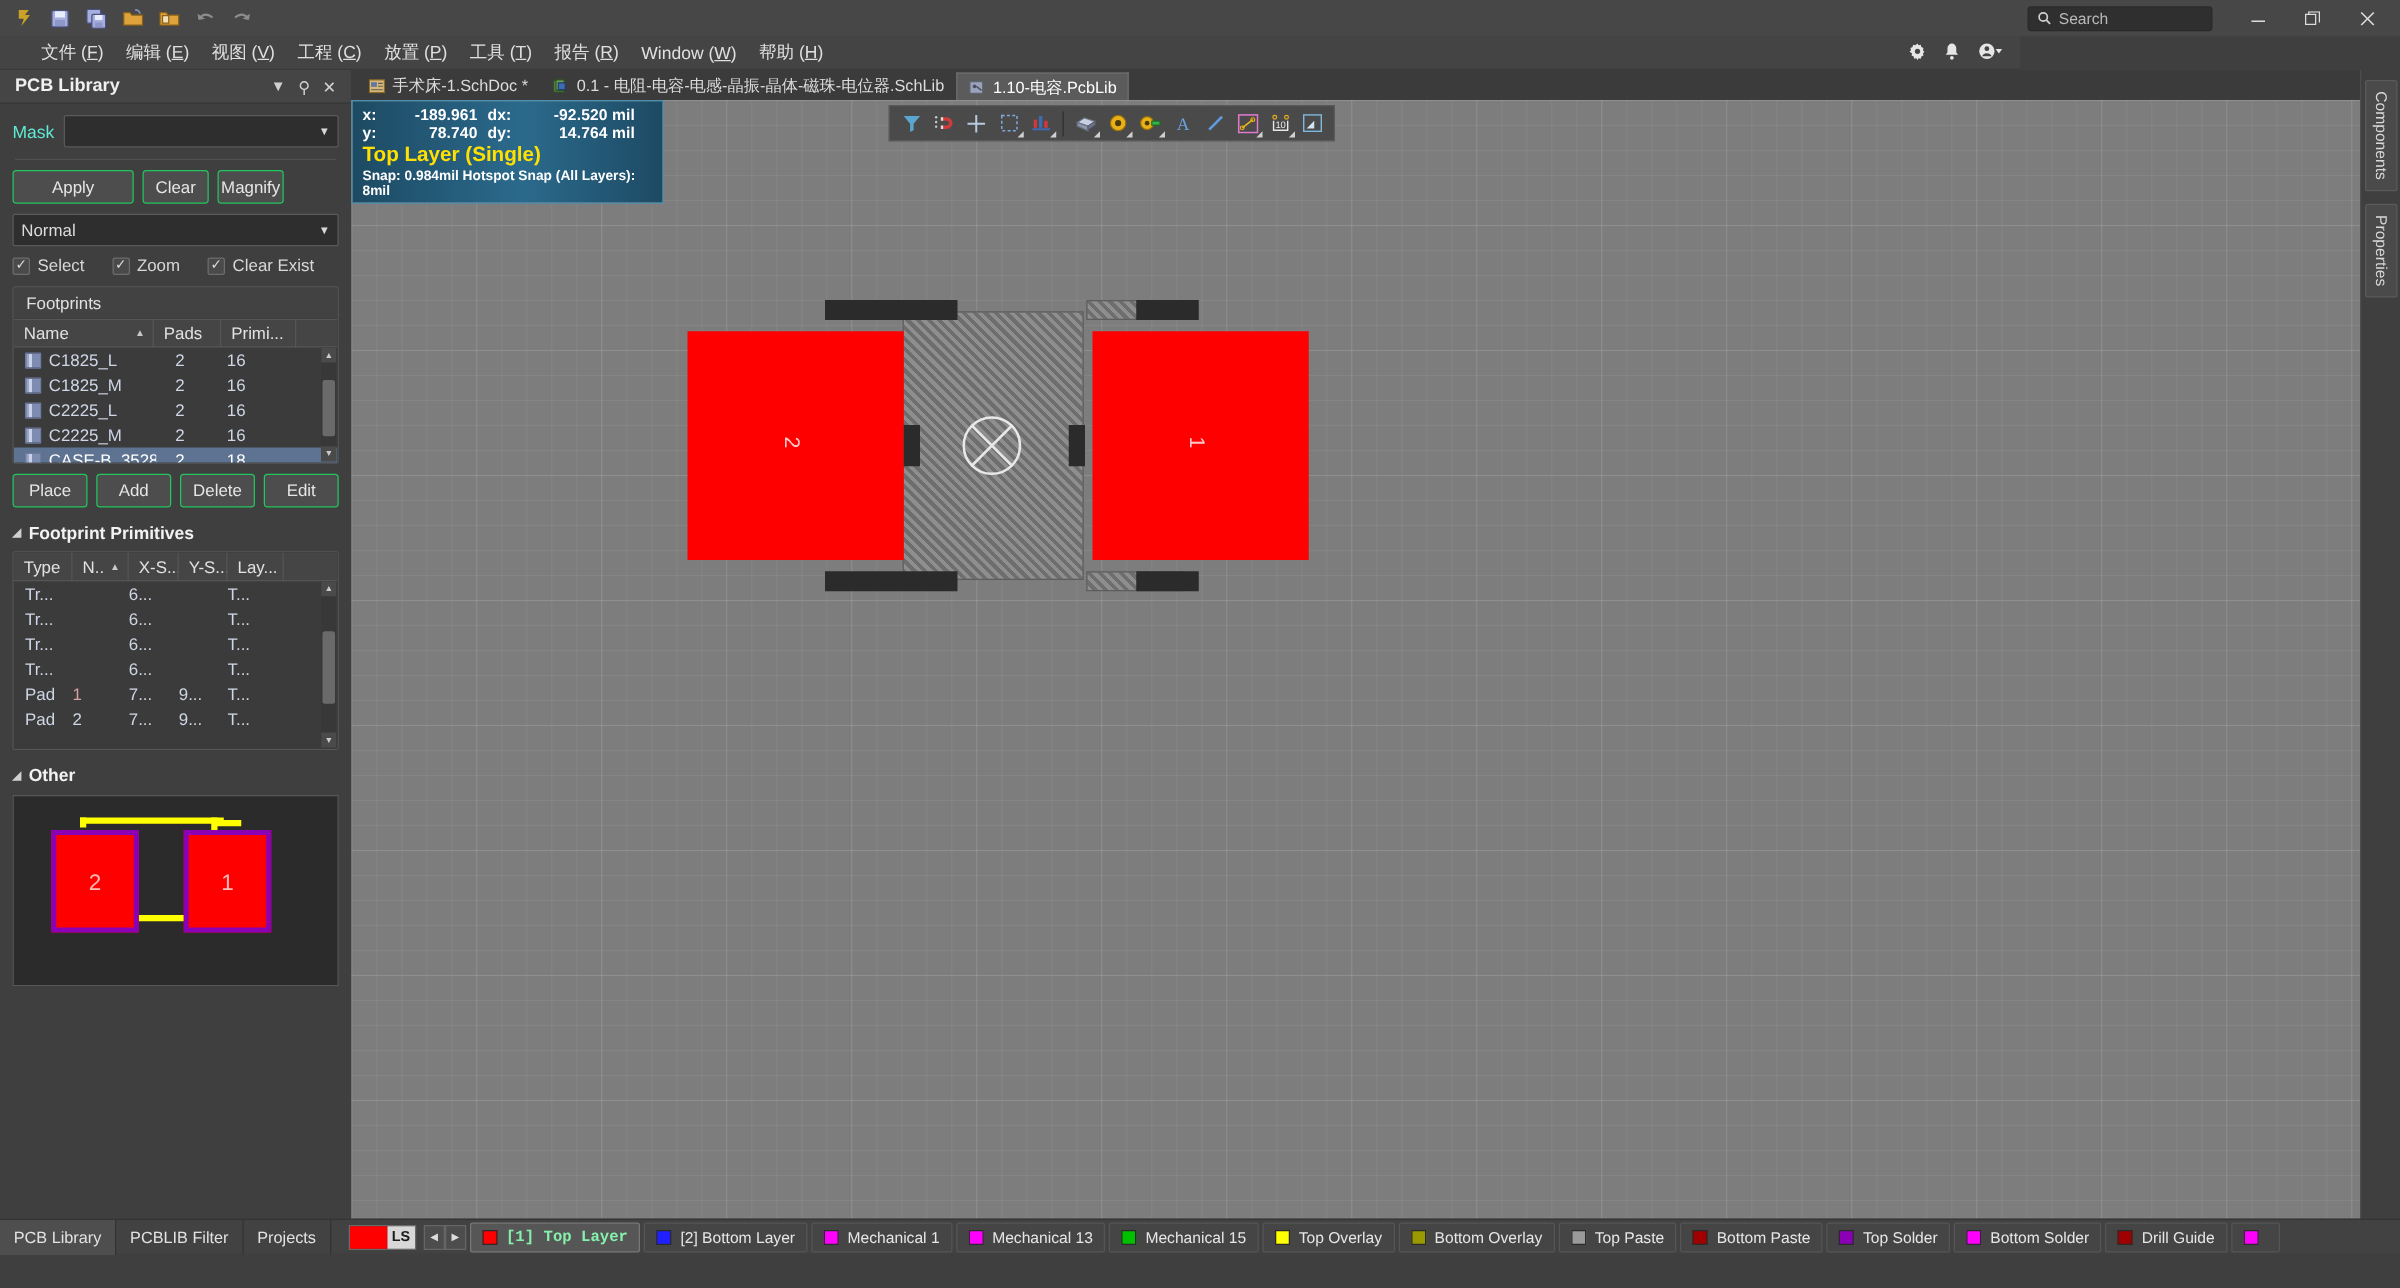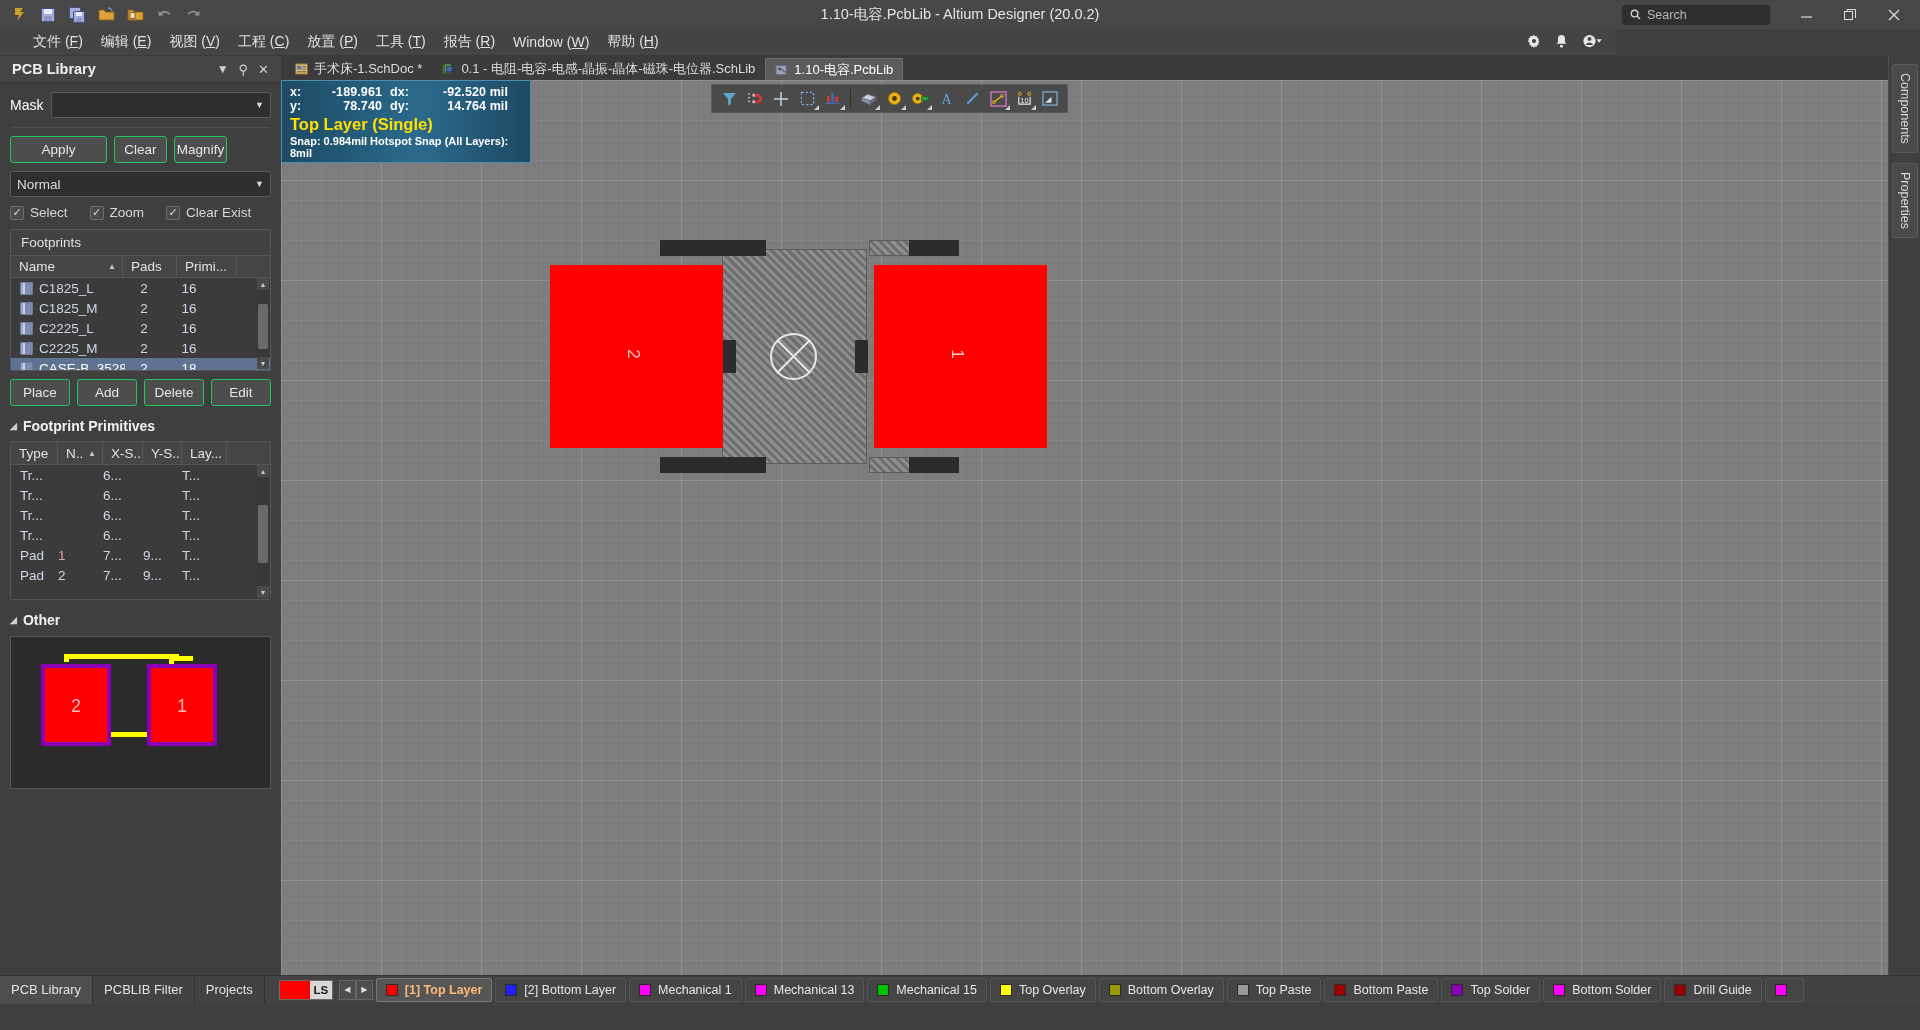--- a/index.html
+++ b/index.html
@@ -39,21 +39,21 @@
   .leftpanel{ position:absolute; left:0; top:56px; width:281px; bottom:55px; background:#3f3f3f; }
   .panel-head{ height:27px; background:#454545; display:flex; align-items:center;
     padding:0 4px 0 12px; border-bottom:1px solid #363636;}
   .panel-head .t{ font-weight:bold; font-size:14.5px; color:#f0f0f0; }
   .panel-head .acts{ margin-left:auto; display:flex; align-items:center; gap:10px; padding-right:8px;}
   .panel-head .acts span{ font-size:12px; color:#d0d0d0; cursor:default;}
   .pbody{ padding:9px 10px 0 10px; }
 
   .row{ display:flex; align-items:center; }
   .mask-row{ gap:8px; }
-  .lbl{ font-size:14px; color:#ffffff; }
+  .lbl{ font-size:14px; color:#5eead4; }
   .combo{ flex:1; height:26px; background:#2e2e2e; border:1px solid #5a5a5a; border-radius:2px;
     display:flex; align-items:center; padding:0 6px; font-size:13.5px; color:#dcdcdc; }
   .combo .arr{ margin-left:auto; font-size:9px; color:#d8d8d8;}
   .divider{ height:1px; background:#4f4f4f; margin:9px 2px 8px 2px;}
 
   .btnrow{ display:flex; gap:7px; }
   .btn{ height:27px; background:#4d4d4d; border:1px solid #22c55e; border-radius:3px;
     display:flex; align-items:center; justify-content:center; font-size:13.5px; color:#e6e6e6;}
   .btn.apply{ flex:0 0 97px; }
   .btn.clear{ flex:0 0 53px;}
@@ -153,21 +153,21 @@
   .ptab.sel{ background:#4e4e4e;}
   .lsbox{ margin-left:14px; display:flex; align-items:center; height:20px; border:1px solid #6a6a6a;}
   .lsbox .sw{ width:30px; height:18px; background:#ff0000;}
   .lsbox .ls{ width:22px; height:18px; background:#d8d8d8; color:#1b1b1b; font-size:11.5px;
     display:flex; align-items:center; justify-content:center; font-weight:bold;}
   .navb{ width:17px; height:20px; background:#4d4d4d; border:1px solid #666;
     display:flex; align-items:center; justify-content:center; font-size:8px; color:#ddd;}
   .ltab{ height:24px; display:flex; align-items:center; gap:7px; padding:0 9px;
     font-size:12.5px; color:#e6e6e6; border:1px solid #555; border-radius:2px; margin-left:3px;
     background:#454545; white-space:nowrap;}
-  .ltab.active{ background:#565656; color:#fdba74; font-weight:bold; border-color:#777;}
+  .ltab.active{ background:#565656; color:#86efac; font-weight:bold; border-color:#777;font-family:Liberation Mono, monospace;}
   .lsw{ width:12px; height:12px; border:1px solid #2a2a2a;}
 
   .statusbar{ position:absolute; left:0; bottom:0; width:1920px; height:27px;
     background:#3f3f3f; display:flex; align-items:center; font-size:12.5px; color:#dcdcdc;
     border-top:1px solid #353535;}
   .sb-item{ padding:0 10px;}
   .sb-sep{ width:1px; height:16px; background:#575757;}
   .panels-btn{ margin-left:auto; margin-right:6px; height:21px; padding:0 10px; background:#4a4a4a;
     border:1px solid #5e5e5e; border-radius:2px; display:flex; align-items:center; font-size:12.5px;}
 </style>
@@ -216,21 +216,20 @@
             <path d="M2 4 L3 9 L8 8 Z" fill="#8d8d8d"></path>
           </svg>
       </div>
       <div class="ic">
         <svg width="17" height="15" viewBox="0 0 17 15">
             <path d="M14 8 q-5 -6 -11 -1" fill="none" stroke="#8d8d8d" stroke-width="1.7"></path>
             <path d="M15 4 L14 9 L9 8 Z" fill="#8d8d8d"></path>
           </svg>
       </div>
     </div>
-    <div class="win-title">1.10-电容.PcbLib - Altium Designer (20.0.2)</div>
     <div class="tb-right">
       <div class="searchbox">
         <svg width="11" height="11" viewBox="0 0 12 12">
             <circle cx="5" cy="5" r="3.6" fill="none" stroke="#cfcfcf" stroke-width="1.5"></circle>
             <line x1="7.6" y1="7.6" x2="11" y2="11" stroke="#cfcfcf" stroke-width="1.6"></line>
           </svg>
         <span>Search</span>
       </div>
       <div class="wbtn">
         <svg width="11" height="11" viewBox="0 0 11 11">

